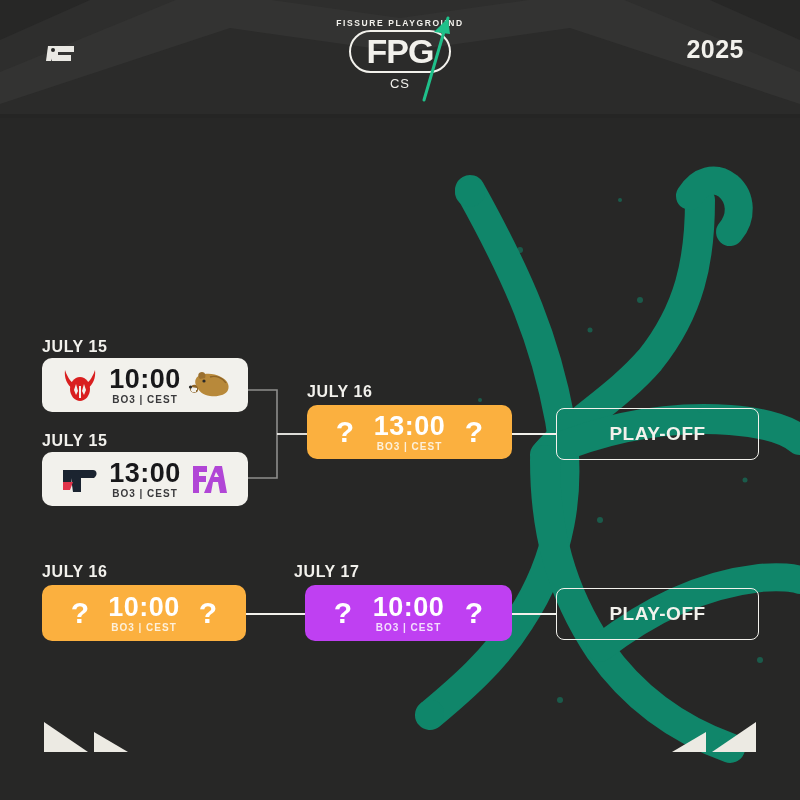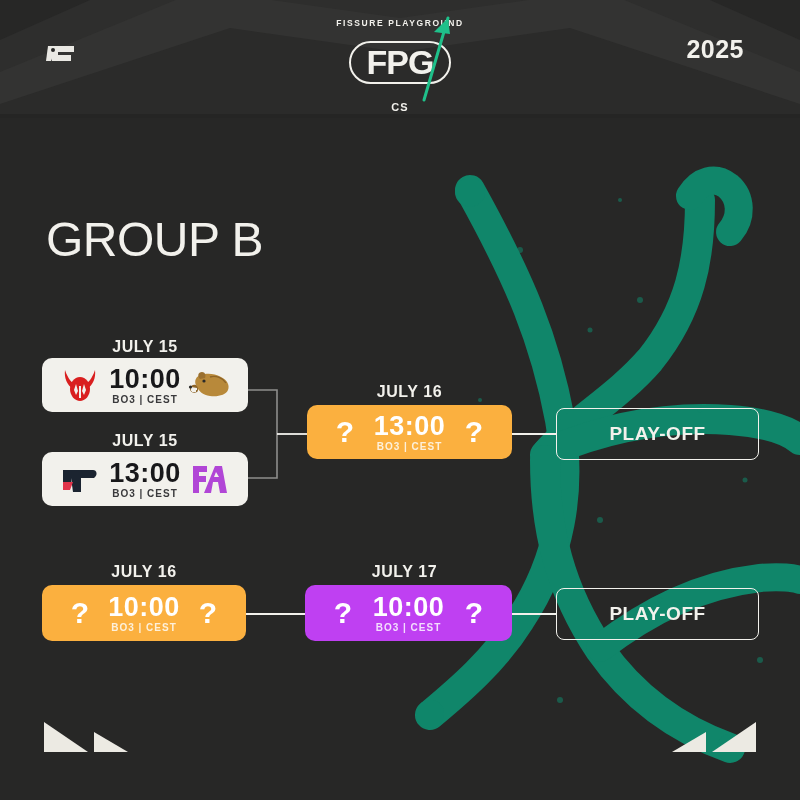--- a/index.html
+++ b/index.html
@@ -73,36 +73,35 @@
     letter-spacing: 1.6px;
     margin-bottom: 2px;
     white-space: nowrap;
   }
   .logo-pill {
     position: relative;
     display: inline-block;
     border: 2px solid #f2f1ec;
     border-radius: 22px;
     padding: 2px 16px 3px 16px;
-    margin-top: 11px;
   }
   .logo-fpg {
     color: #f2f1ec;
     font-size: 34px;
     font-weight: bold;
     letter-spacing: -1px;
     line-height: 1;
     font-family: "Liberation Sans", sans-serif;
   }
   .logo-cs {
     color: #f2f1ec;
-    font-size: 11px;
-    font-weight: bold;
+    font-size: 13px;
+    font-weight: normal;
     letter-spacing: 1px;
-    margin-top: 17px;
+    margin-top: 3px;
   }
   .logo-arrow {
     position: absolute;
     left: 50%;
     top: -6px;
     margin-left: 18px;
     z-index: 5;
   }
 
   
@@ -133,21 +132,21 @@
   .bracket { position: absolute; inset: 0; z-index: 3; }
   .connectors { position: absolute; inset: 0; z-index: 2; pointer-events: none; }
 
   .date-label {
     position: absolute;
     z-index: 4;
     color: #f2f1ec;
     font-size: 16px;
     font-weight: bold;
     letter-spacing: 0.6px;
-    text-align: center;
+    text-align: left;
     white-space: nowrap;
   }
 
   .match-card {
     position: absolute;
     z-index: 4;
     display: flex;
     align-items: center;
     justify-content: space-between;
     border-radius: 10px;
@@ -286,21 +285,20 @@
     </div>
     <div class="logo-cs">CS</div>
     <div class="logo-arrow">
       <svg width="40" height="90" viewBox="0 0 40 90">
         <path d="M6 88 L30 6" stroke="#1fc08a" stroke-width="3" fill="none" stroke-linecap="round"></path>
         <path d="M30 6 L16 20 L32 22 Z" fill="#1fc08a"></path>
       </svg>
     </div>
   </div>
 
-  <div class="title-sub">GROUP B</div>
 
   <div class="connectors">
     <svg width="800" height="800" viewBox="0 0 800 800">
       <g stroke="#8e8e8c" stroke-width="1.6" fill="none">
         <path d="M248 390 L277 390 L277 478 L248 478"></path>
       </g>
       <g stroke="#f2f1ec" stroke-width="1.8" fill="none">
         <path d="M277 434 L307 434"></path>
         <path d="M512 434 L556 434"></path>
         <path d="M246 614 L305 614"></path>
@@ -396,21 +394,21 @@
       </div>
       <div class="match-center">
         <div class="match-time">10:00</div>
         <div class="match-format">BO3 | CEST</div>
       </div>
       <div class="team-slot">
         <span class="tbd-mark">?</span>
       </div>
     </div>
 
-    <div class="date-label" style="left:301px; top:563px; width:207px;">JULY 17</div>
+    <div class="date-label" style="left:294px; top:563px; width:207px;">JULY 17</div>
     <div class="match-card purple" style="left:305px; top:585px; width:207px; height:56px;">
       <div class="team-slot">
         <span class="tbd-mark">?</span>
       </div>
       <div class="match-center">
         <div class="match-time">10:00</div>
         <div class="match-format">BO3 | CEST</div>
       </div>
       <div class="team-slot">
         <span class="tbd-mark">?</span>

